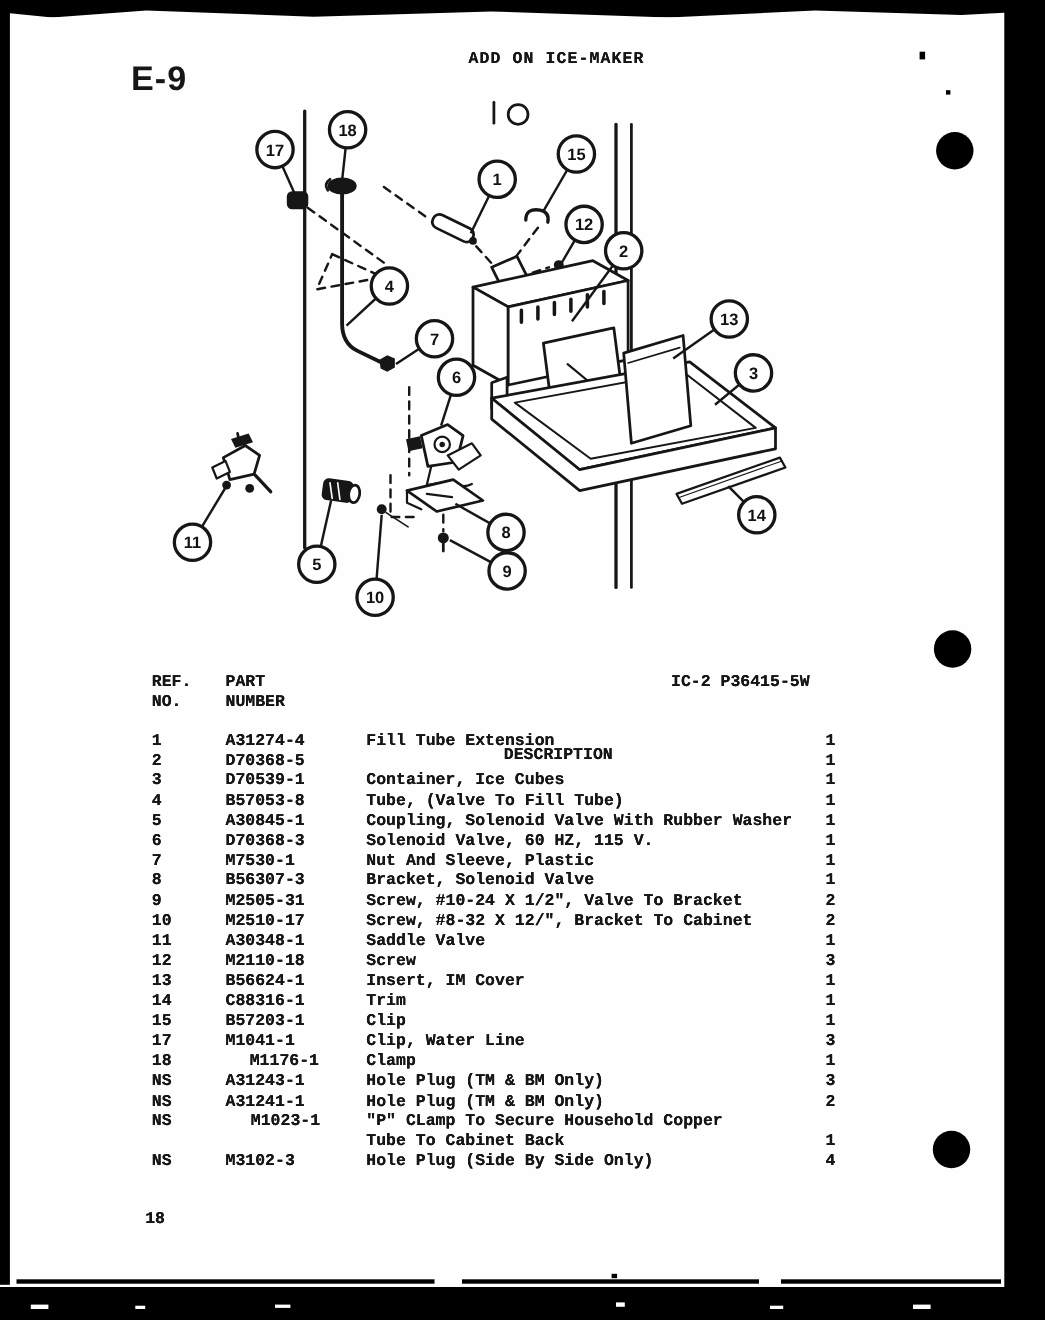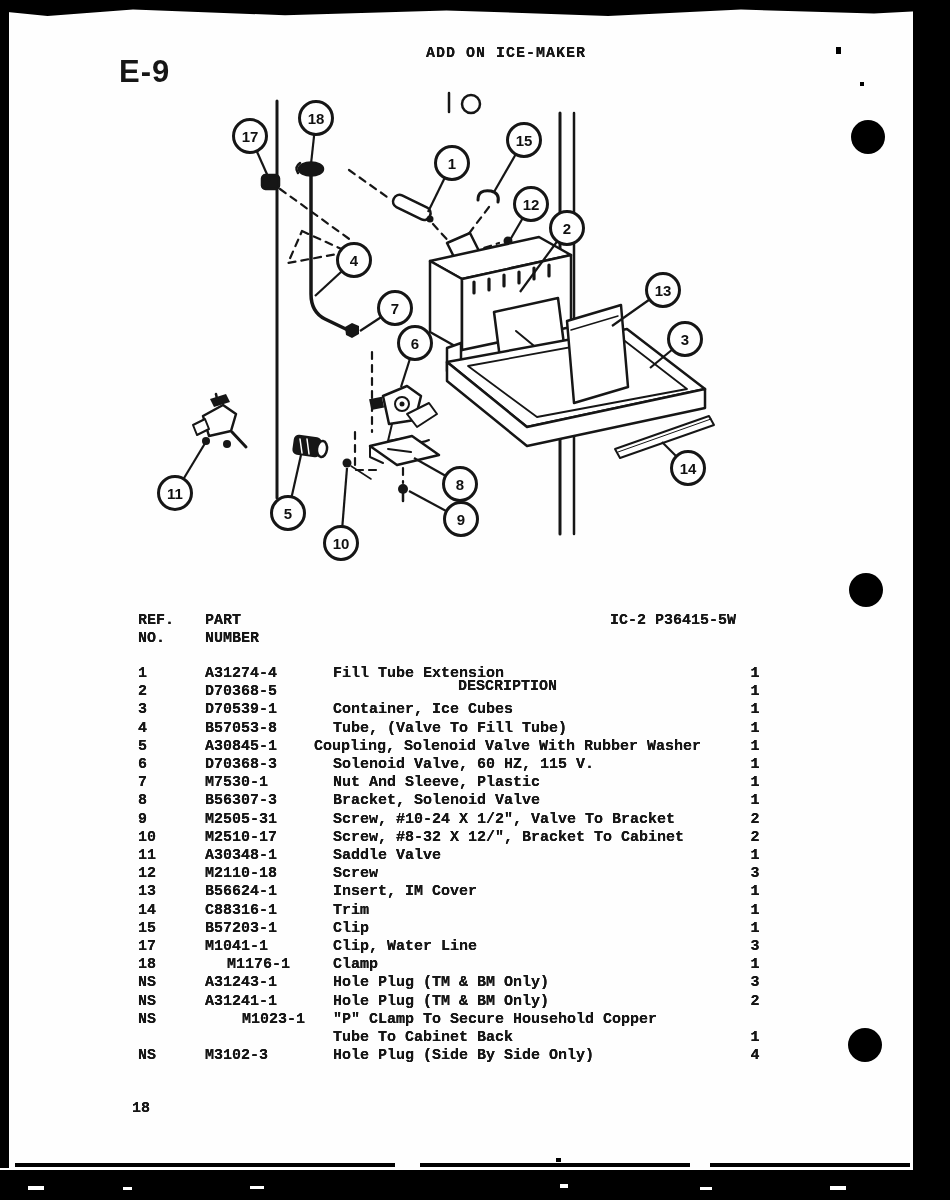--- a/index.html
+++ b/index.html
@@ -235,21 +235,21 @@
       </div>
       <div class="trow" style="top: 719.6px;">
         <span class="cell" style="left: 138px;">4</span>
         <span class="cell" style="left: 205px;">B57053-8</span>
         <span class="cell" style="left: 333px;">Tube, (Valve To Fill Tube)</span>
         <span class="cell qty" style="left: 746px;">1</span>
       </div>
       <div class="trow" style="top: 737.8px;">
         <span class="cell" style="left: 138px;">5</span>
         <span class="cell" style="left: 205px;">A30845-1</span>
-        <span class="cell" style="left: 314px;">Coupling, Solenoid Valve With Rubber Washer</span>
+        <span class="cell" style="left: 333px;">Coupling, Solenoid Valve With Rubber Washer</span>
         <span class="cell qty" style="left: 746px;">1</span>
       </div>
       <div class="trow" style="top: 756px;">
         <span class="cell" style="left: 138px;">6</span>
         <span class="cell" style="left: 205px;">D70368-3</span>
         <span class="cell" style="left: 333px;">Solenoid Valve, 60 HZ, 115 V.</span>
         <span class="cell qty" style="left: 746px;">1</span>
       </div>
       <div class="trow" style="top: 774.2px;">
         <span class="cell" style="left: 138px;">7</span>
@@ -324,21 +324,21 @@
         <span class="cell qty" style="left: 746px;">3</span>
       </div>
       <div class="trow" style="top: 992.6px;">
         <span class="cell" style="left: 138px;">NS</span>
         <span class="cell" style="left: 205px;">A31241-1</span>
         <span class="cell" style="left: 333px;">Hole Plug (TM &amp; BM Only)</span>
         <span class="cell qty" style="left: 746px;">2</span>
       </div>
       <div class="trow" style="top: 1010.8px;">
         <span class="cell" style="left: 138px;">NS</span>
-        <span class="cell" style="left: 209px; padding-left: 33px;">M1023-1</span>
+        <span class="cell" style="left: 195px; padding-left: 33px;">M1023-1</span>
         <span class="cell" style="left: 333px;">"P" CLamp To Secure Household Copper</span>
         <span class="cell qty" style="left: 746px;"></span>
       </div>
       <div class="trow" style="top: 1029px;">
         <span class="cell" style="left: 138px;"></span>
         <span class="cell" style="left: 205px;"></span>
         <span class="cell" style="left: 333px;">Tube To Cabinet Back</span>
         <span class="cell qty" style="left: 746px;">1</span>
       </div>
       <div class="trow" style="top: 1047.2px;">

